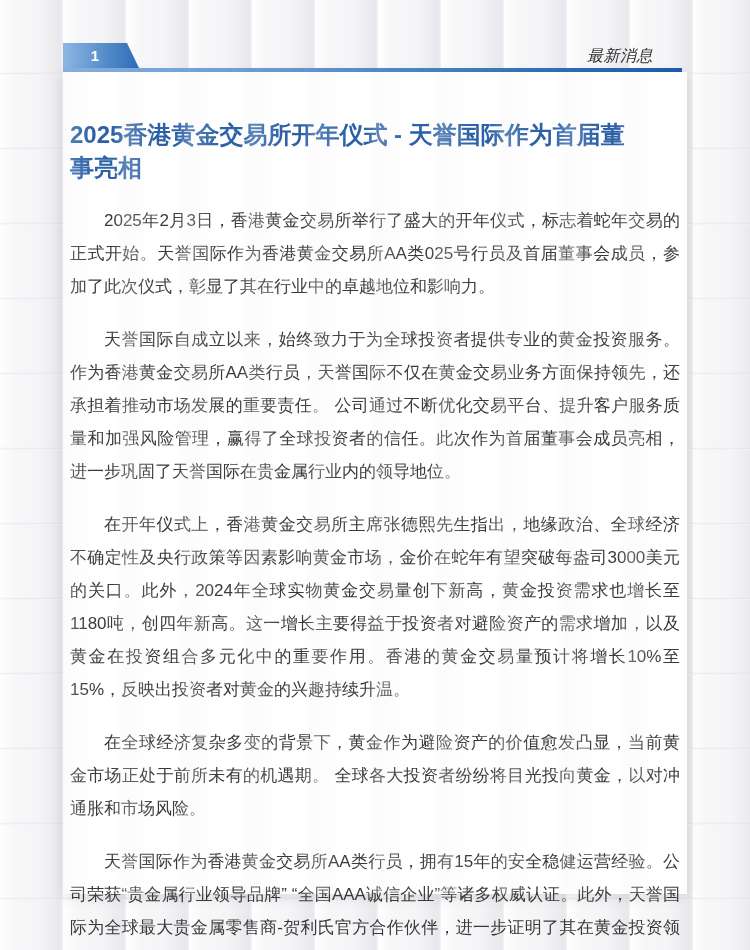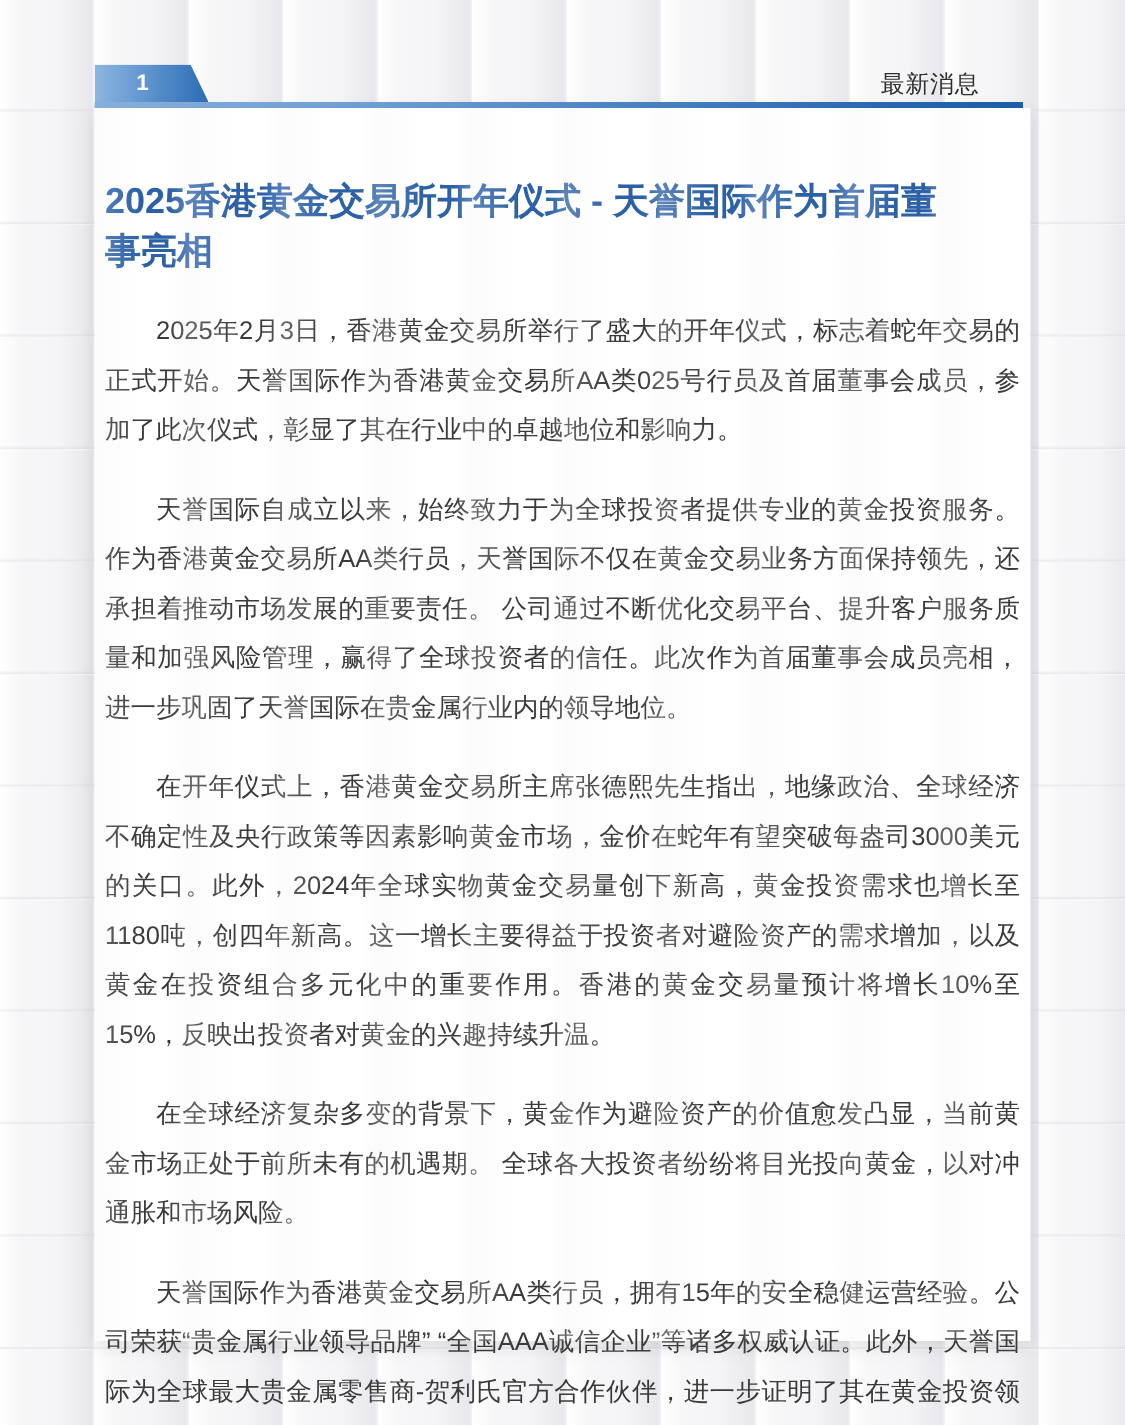--- a/index.html
+++ b/index.html
@@ -40,20 +40,21 @@
     align-items: center;
     justify-content: center;
   }
 
   .header-label {
     position: absolute;
     top: 46px; right: 97px;
     font-size: 16px;
     color: #2e2e2e;
     letter-spacing: 0.5px;
+    font-style: italic;
   }
 
   .header-rule {
     position: absolute;
     left: 63px; top: 68px;
     width: 619px; height: 4px;
     background: linear-gradient(90deg, #8ab2e0 0%, #6ea1d8 30%, #2a6ab4 85%, #1d5fa9 100%);
   }
 
   .card {

